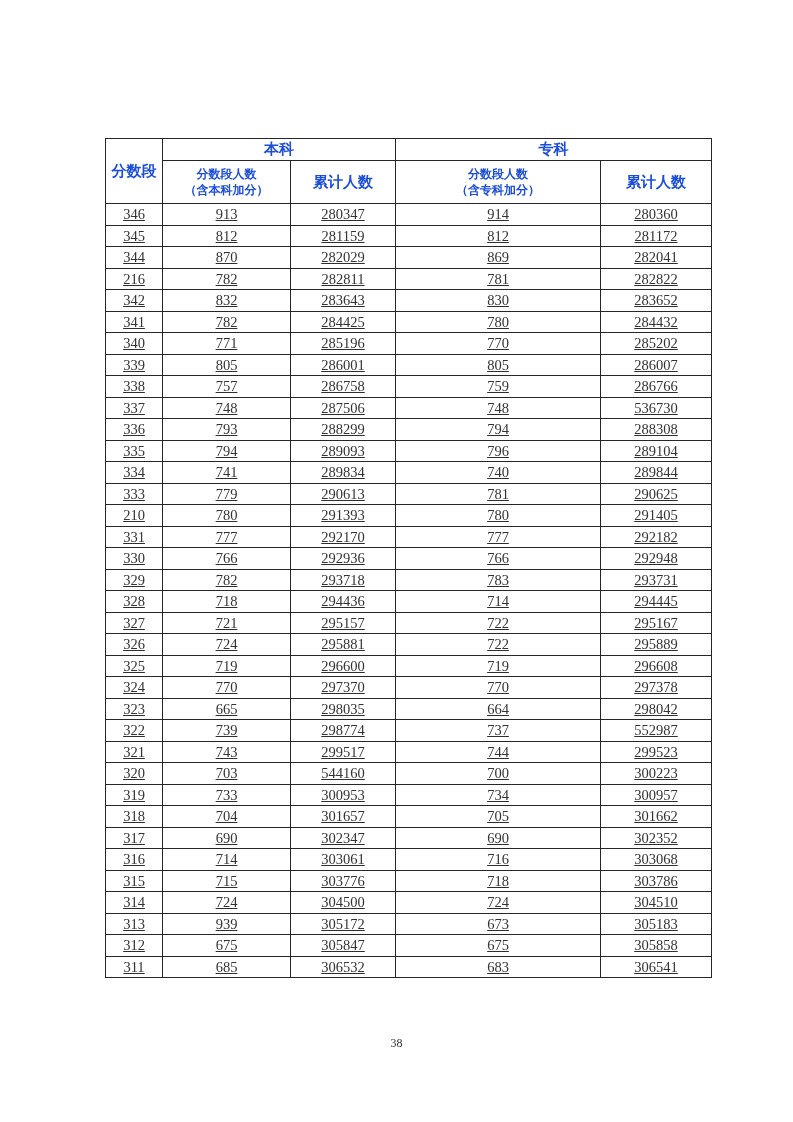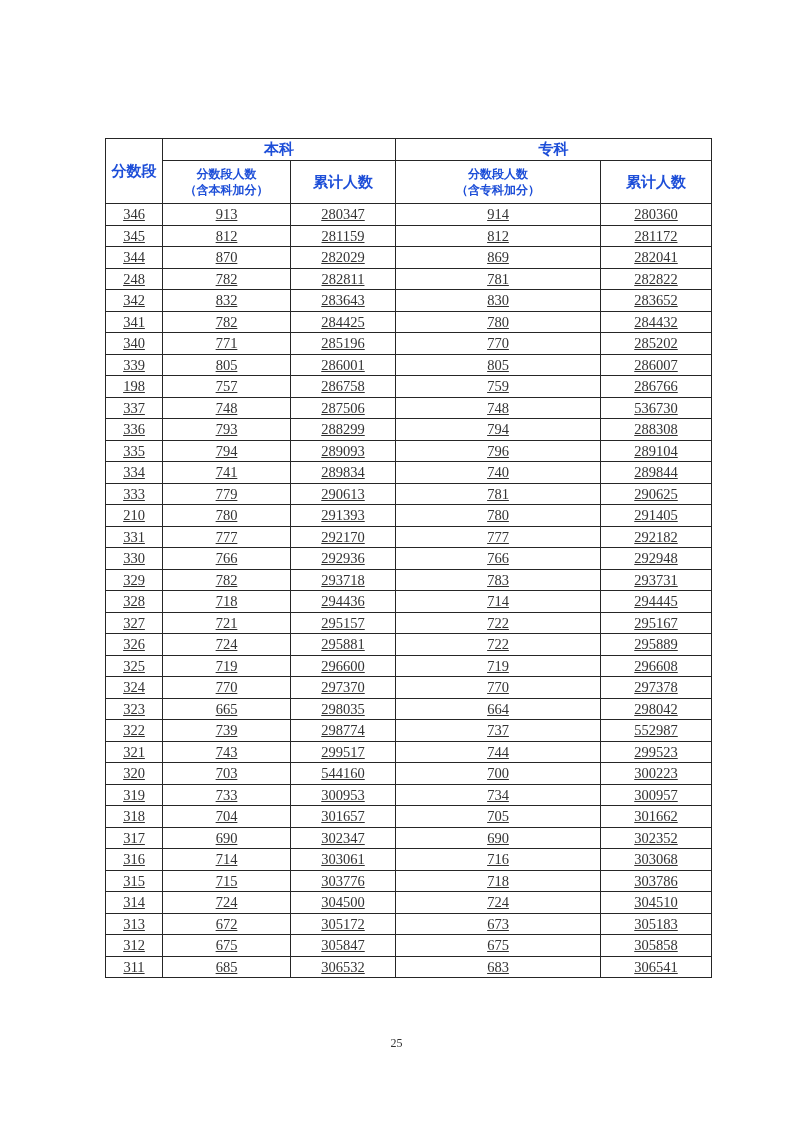--- a/index.html
+++ b/index.html
@@ -122,21 +122,21 @@
           <td>281172</td>
         </tr>
         <tr>
           <td>344</td>
           <td>870</td>
           <td>282029</td>
           <td>869</td>
           <td>282041</td>
         </tr>
         <tr>
-          <td>248</td>
+          <td>216</td>
           <td>782</td>
           <td>282811</td>
           <td>781</td>
           <td>282822</td>
         </tr>
         <tr>
           <td>342</td>
           <td>832</td>
           <td>283643</td>
           <td>830</td>
@@ -157,21 +157,21 @@
           <td>285202</td>
         </tr>
         <tr>
           <td>339</td>
           <td>805</td>
           <td>286001</td>
           <td>805</td>
           <td>286007</td>
         </tr>
         <tr>
-          <td>198</td>
+          <td>338</td>
           <td>757</td>
           <td>286758</td>
           <td>759</td>
           <td>286766</td>
         </tr>
         <tr>
           <td>337</td>
           <td>748</td>
           <td>287506</td>
           <td>748</td>
@@ -333,21 +333,21 @@
         </tr>
         <tr>
           <td>314</td>
           <td>724</td>
           <td>304500</td>
           <td>724</td>
           <td>304510</td>
         </tr>
         <tr>
           <td>313</td>
-          <td>672</td>
+          <td>939</td>
           <td>305172</td>
           <td>673</td>
           <td>305183</td>
         </tr>
         <tr>
           <td>312</td>
           <td>675</td>
           <td>305847</td>
           <td>675</td>
           <td>305858</td>
@@ -355,15 +355,15 @@
         <tr>
           <td>311</td>
           <td>685</td>
           <td>306532</td>
           <td>683</td>
           <td>306541</td>
         </tr>
       </tbody>
   </table>
 
-  <div class="page-number">25</div>
+  <div class="page-number">38</div>
 
 </div>
 
 </body></html>

